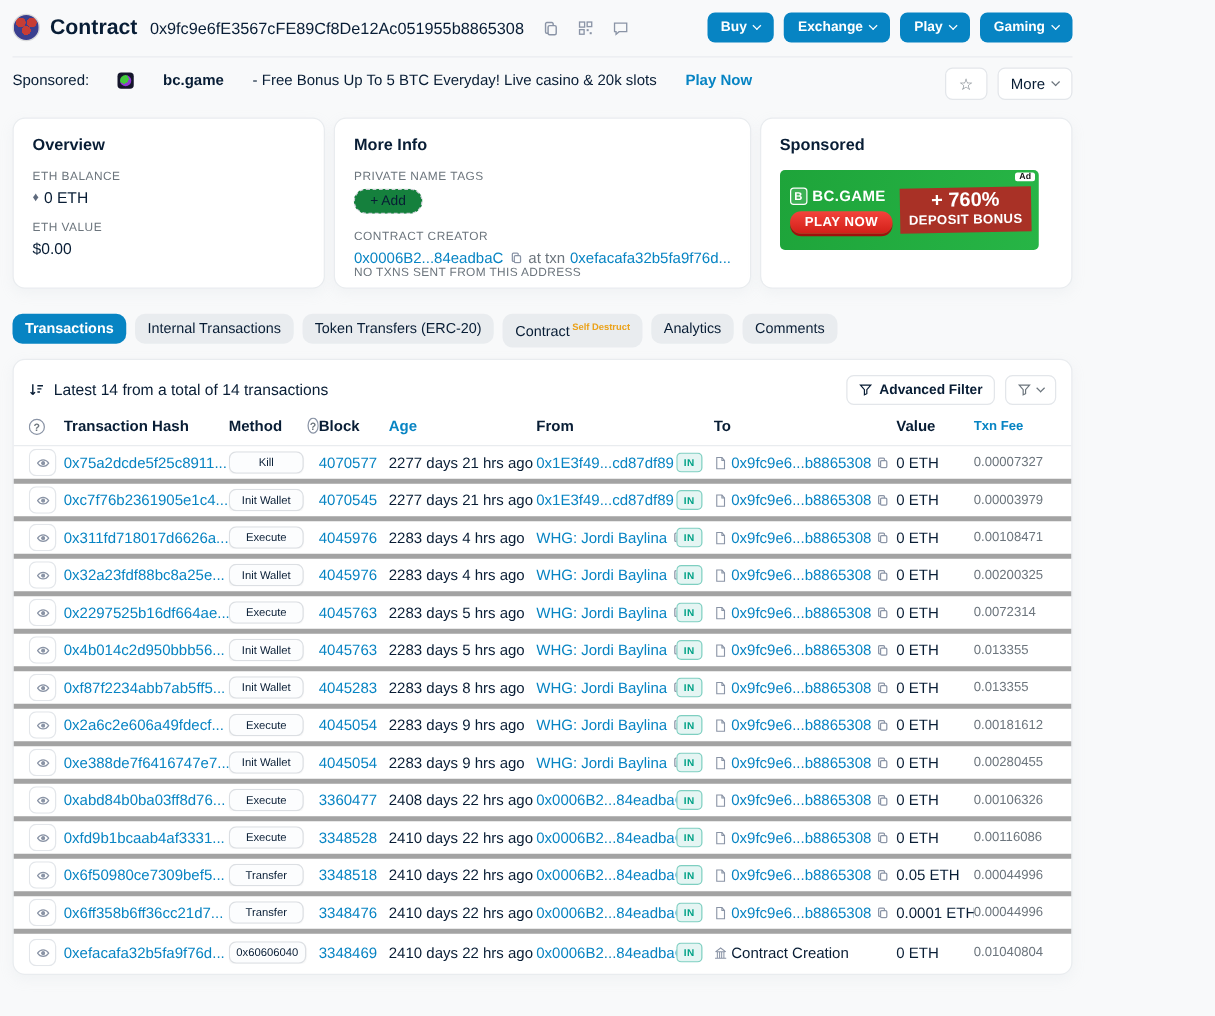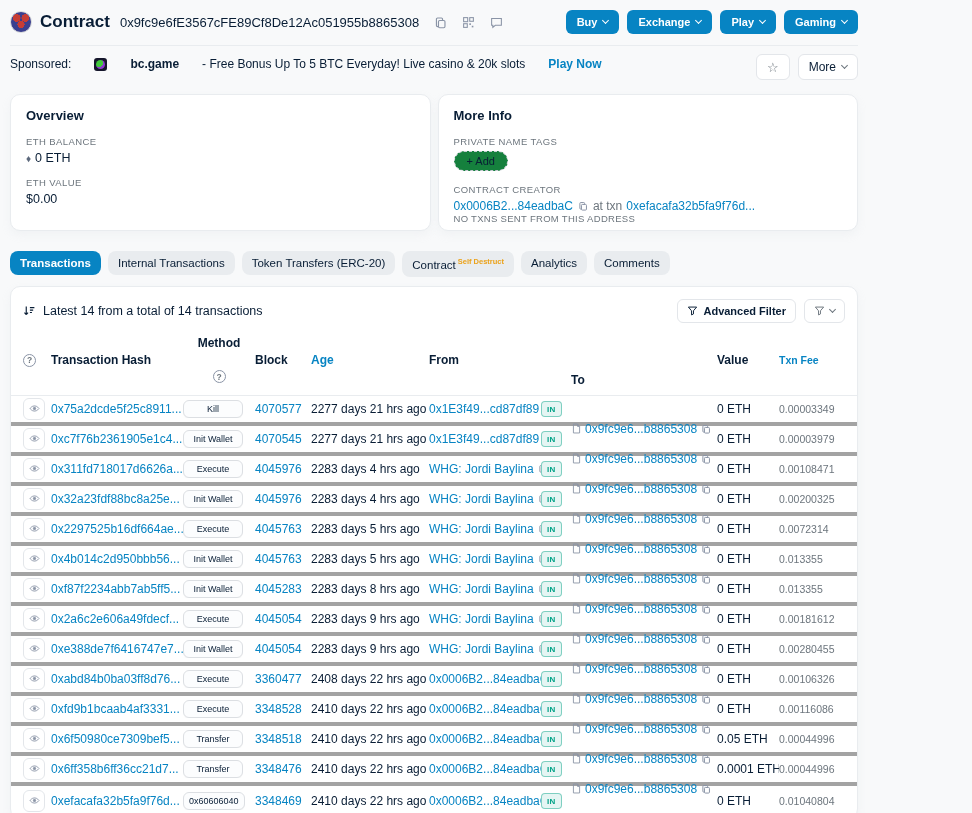--- a/index.html
+++ b/index.html
@@ -98,28 +98,28 @@
   .trow { height:30px; border-bottom:4px solid #a3a3a3; font-size:12px; }
   .trow:last-child { border-bottom:none; }
   .col { white-space:nowrap; overflow:hidden; }
   .c-eye { width:28px; }
   .c-hash { width:132px; }
   .c-method { width:72px; }
   .c-block { width:56px; }
   .c-age { width:118px; }
   .c-from { width:112px; display:flex; align-items:center; gap:3px; }
   .c-dir { width:30px; }
-  .c-to { width:146px; display:flex; align-items:center; gap:3px;margin-top:40px; }
+  .c-to { width:146px; display:flex; align-items:center; gap:3px; }
   .c-value { width:62px; }
   .c-fee { width:58px; color:#6c757d; font-size:10.5px; }
   .th-link { color:#0784c3; font-weight:bold; }
 
   .qmark { width:13px; height:13px; border:1px solid #8a94a6; border-radius:50%; color:#6c757d; font-size:8.5px;
     display:inline-flex; align-items:center; justify-content:center; vertical-align:middle; }
-  .method-head { display:flex; align-items:center; gap:20px;flex-direction:column; }
+  .method-head { display:flex; align-items:center; gap:20px; }
   .eye-btn { width:22px; height:22px; border:1px solid #e3e6ea; background:#fff; border-radius:6px; color:#8a94a6;
     display:inline-flex; align-items:center; justify-content:center; cursor:pointer; }
   .method-badge { display:inline-block; min-width:60px; text-align:center; border:1px solid #dcdfe3; background:#fcfdfe;
     border-radius:6px; font-size:9px; padding:3px 5px; color:#081d35; box-shadow:0 1px 1px rgba(0,0,0,.03); }
   .dir-badge { display:inline-block; font-size:8px; font-weight:bold; letter-spacing:.4px; color:#00a186;
     background:rgba(0,161,134,.1); border:1px solid rgba(0,161,134,.45); border-radius:4px; padding:2.5px 5px; }
   .to-addr, .to-creation { display:inline-flex; align-items:center; gap:3px; }
   .file-ic, .building-ic { color:#8a94a6; }
 
   .csv-row { text-align:right; padding:8px 2px 6px; font-size:11px; color:#6c757d; }
@@ -222,20 +222,37 @@
               <rect x="5.5" y="5.5" width="8" height="9" rx="1.5" fill="none" stroke="currentColor" stroke-width="1.6"></rect>
               <path d="M10.5 5.5V3.8A1.3 1.3 0 0 0 9.2 2.5H4.3A1.3 1.3 0 0 0 3 3.8v7.9a1.3 1.3 0 0 0 1.3 1.3h1.2" fill="none" stroke="currentColor" stroke-width="1.6"></path>
             </svg>
           </button>
         <span class="muted">at txn</span>
         <a>0xefacafa32b5fa9f76d...</a>
       </div>
       <div class="small-note">NO TXNS SENT FROM THIS ADDRESS</div>
     </div>
 
+    <div class="card">
+      <div class="card-title">Sponsored</div>
+      <div class="ad-banner">
+        <span class="ad-tag">Ad</span>
+        <div class="ad-left">
+          <div class="ad-brand-row">
+              <span class="ad-b">B</span>
+              <span>BC.GAME</span>
+            </div>
+          <button class="ad-cta">PLAY NOW</button>
+        </div>
+        <div class="ad-right">
+          <div class="ad-bonus-amount">+ 760%</div>
+          <div class="ad-bonus-label">DEPOSIT BONUS</div>
+        </div>
+      </div>
+    </div>
   </div>
 
   <div class="tabs">
     <button class="tab active"><span>Transactions</span></button>
     <button class="tab"><span>Internal Transactions</span></button>
     <button class="tab"><span>Token Transfers (ERC-20)</span></button>
     <button class="tab"><span>Contract</span><sup>Self Destruct</sup></button>
     <button class="tab"><span>Analytics</span></button>
     <button class="tab"><span>Comments</span></button>
   </div>
@@ -310,21 +327,21 @@
         <button class="copy-btn">
                 <svg width="10" height="10" viewBox="0 0 16 16">
                   <rect x="5.5" y="5.5" width="8" height="9" rx="1.5" fill="none" stroke="currentColor" stroke-width="1.6"></rect>
                   <path d="M10.5 5.5V3.8A1.3 1.3 0 0 0 9.2 2.5H4.3A1.3 1.3 0 0 0 3 3.8v7.9a1.3 1.3 0 0 0 1.3 1.3h1.2" fill="none" stroke="currentColor" stroke-width="1.6"></path>
                 </svg>
               </button>
       </span>
 
     </div>
     <div class="col c-value"><span>0 ETH</span></div>
-    <div class="col c-fee"><span>0.00003349</span></div>
+    <div class="col c-fee"><span>0.00007327</span></div>
   </div>
 
   <div class="trow">
     <div class="col c-eye">
       <button class="eye-btn">
         <svg width="11" height="11" viewBox="0 0 16 16" fill="none" stroke="currentColor" stroke-width="1.3">
                 <path d="M1.5 8S4 4.2 8 4.2 14.5 8 14.5 8 12 11.8 8 11.8 1.5 8 1.5 8z"></path>
                 <circle cx="8" cy="8" r="1.7" fill="currentColor"></circle>
               </svg>
       </button>

